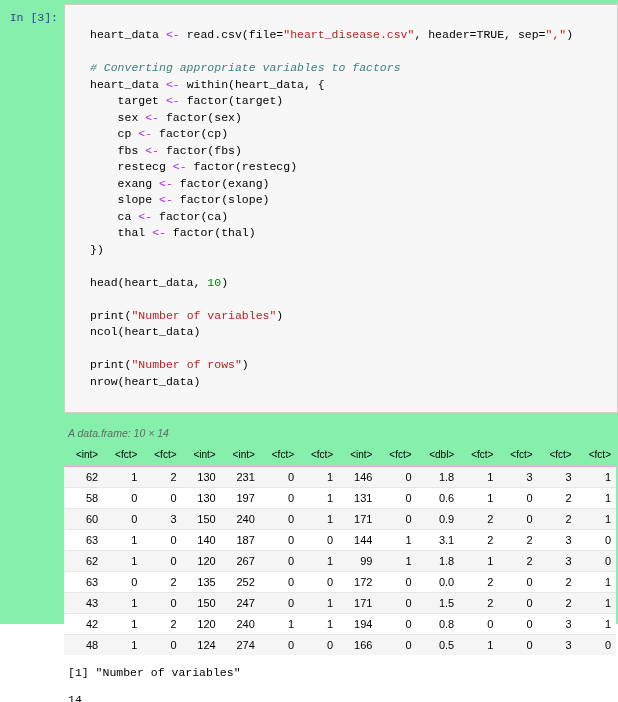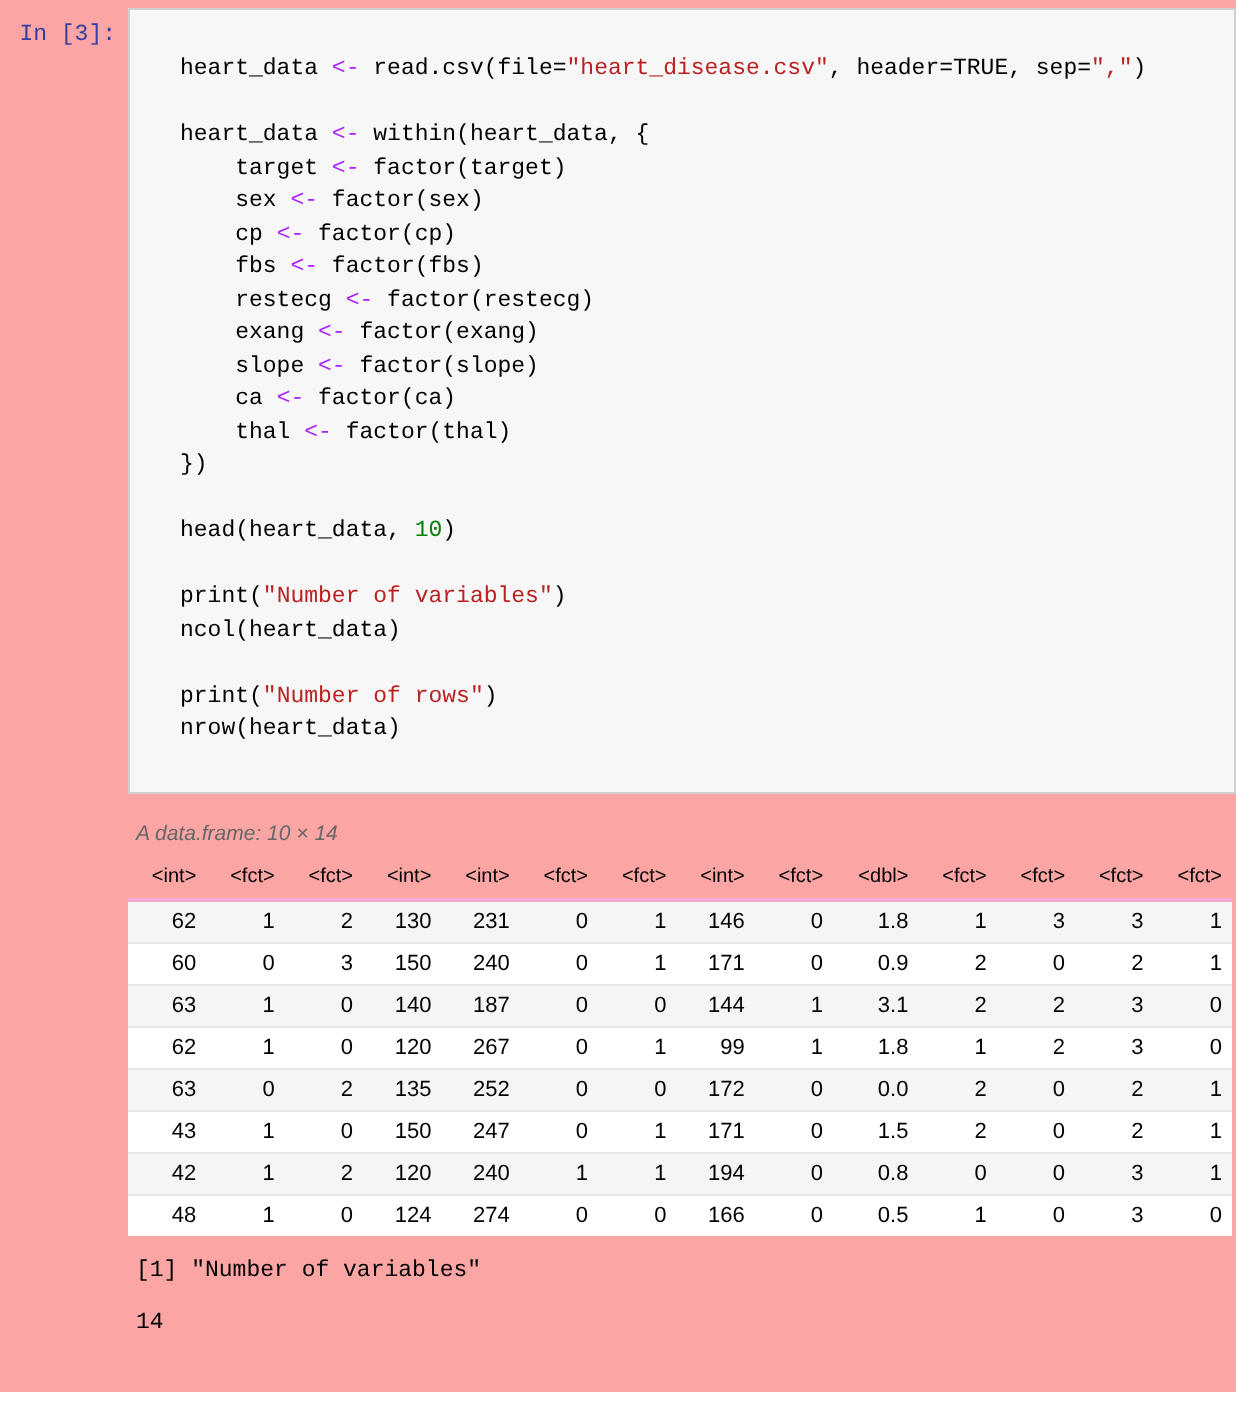--- a/index.html
+++ b/index.html
@@ -11,22 +11,22 @@
     overflow: hidden;
   }
   body {
     font-family: "Liberation Sans", sans-serif;
     -webkit-font-smoothing: antialiased;
   }
 
   .notebook {
     position: relative;
     width: 618px;
-    height: 696px;
-    background: #fca5a5;
+    height: 624px;
+    background: #86efac;
   }
 
   
   .cell-row {
     display: flex;
     align-items: flex-start;
     padding-top: 4px;
   }
   .prompt {
     width: 64px;
@@ -144,20 +144,21 @@
 </head>
 <body>
 
 <div class="notebook">
 
   <div class="cell-row">
     <div class="prompt">In [3]:</div>
     <div class="input-area">
       <pre class="code" id="code-pre">heart_data <span class="tok-op">&lt;-</span> read.csv(file=<span class="tok-str">"heart_disease.csv"</span>, header=TRUE, sep=<span class="tok-str">","</span>)
 
+<span class="tok-com"># Converting appropriate variables to factors</span>
 heart_data <span class="tok-op">&lt;-</span> within(heart_data, {
     target <span class="tok-op">&lt;-</span> factor(target)
     sex <span class="tok-op">&lt;-</span> factor(sex)
     cp <span class="tok-op">&lt;-</span> factor(cp)
     fbs <span class="tok-op">&lt;-</span> factor(fbs)
     restecg <span class="tok-op">&lt;-</span> factor(restecg)
     exang <span class="tok-op">&lt;-</span> factor(exang)
     slope <span class="tok-op">&lt;-</span> factor(slope)
     ca <span class="tok-op">&lt;-</span> factor(ca)
     thal <span class="tok-op">&lt;-</span> factor(thal)
@@ -209,20 +210,36 @@
               <td>1</td>
               <td>146</td>
               <td>0</td>
               <td>1.8</td>
               <td>1</td>
               <td>3</td>
               <td>3</td>
               <td>1</td>
             </tr>
             <tr>
+              <td>58</td>
+              <td>0</td>
+              <td>0</td>
+              <td>130</td>
+              <td>197</td>
+              <td>0</td>
+              <td>1</td>
+              <td>131</td>
+              <td>0</td>
+              <td>0.6</td>
+              <td>1</td>
+              <td>0</td>
+              <td>2</td>
+              <td>1</td>
+            </tr>
+            <tr>
               <td>60</td>
               <td>0</td>
               <td>3</td>
               <td>150</td>
               <td>240</td>
               <td>0</td>
               <td>1</td>
               <td>171</td>
               <td>0</td>
               <td>0.9</td>

